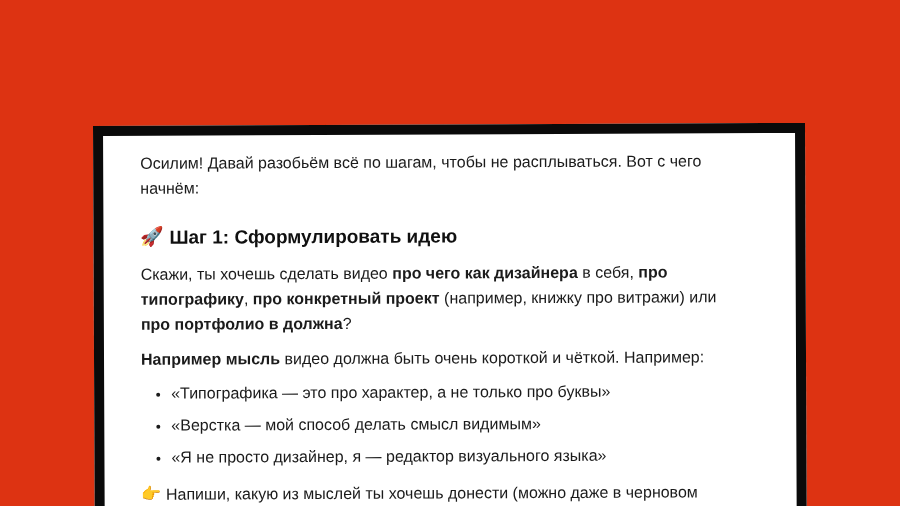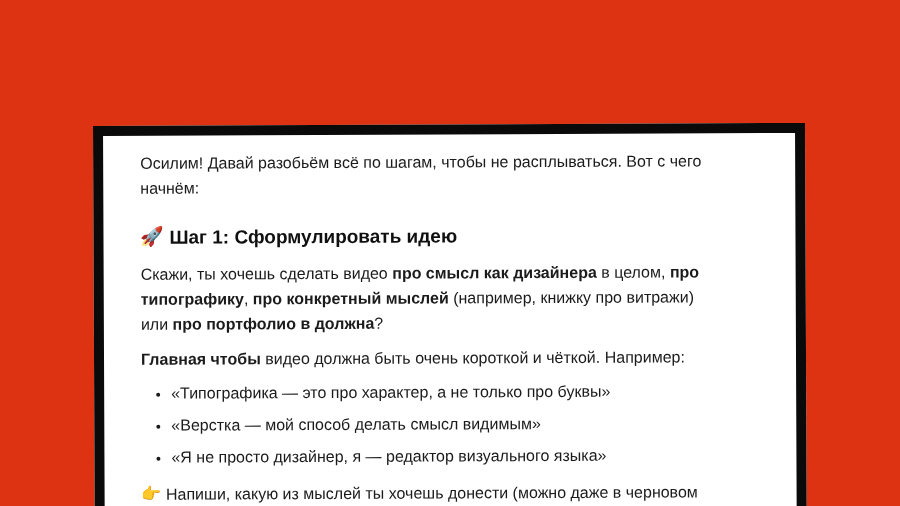--- a/index.html
+++ b/index.html
@@ -59,23 +59,23 @@
 </head>
 <body>
 
 <div class="card">
   <div class="content">
 
     <p>Осилим! Давай разобьём всё по шагам, чтобы не расплываться. Вот с чего начнём:</p>
 
     <h3>🚀 Шаг 1: Сформулировать идею</h3>
 
-    <p><span>Скажи, ты хочешь сделать видео </span><b>про смысл как дизайнера</b><span> в целом, </span><b>про типографику</b><span>, </span><b>про конкретный мыслей</b><span> (например, книжку про витражи) или </span><b>про портфолио в должна</b><span>?</span></p>
+    <p><span>Скажи, ты хочешь сделать видео </span><b>про чего как дизайнера</b><span> в себя, </span><b>про типографику</b><span>, </span><b>про конкретный проект</b><span> (например, книжку про витражи) или </span><b>про портфолио в должна</b><span>?</span></p>
 
-    <p><b>Главная чтобы</b><span> видео должна быть очень короткой и чёткой. Например:</span></p>
+    <p><b>Например мысль</b><span> видео должна быть очень короткой и чёткой. Например:</span></p>
 
     <ul class="idea-list">
       <li>«Типографика — это про характер, а не только про буквы»</li>
       <li>«Верстка — мой способ делать смысл видимым»</li>
       <li>«Я не просто дизайнер, я — редактор визуального языка»</li>
     </ul>
 
     <p>👉 Напиши, какую из мыслей ты хочешь донести (можно даже в черновом виде — отредактирую). И дальше начну предлагать сценарий и варианты с ИИ для генерации.</p>
 
   </div>

